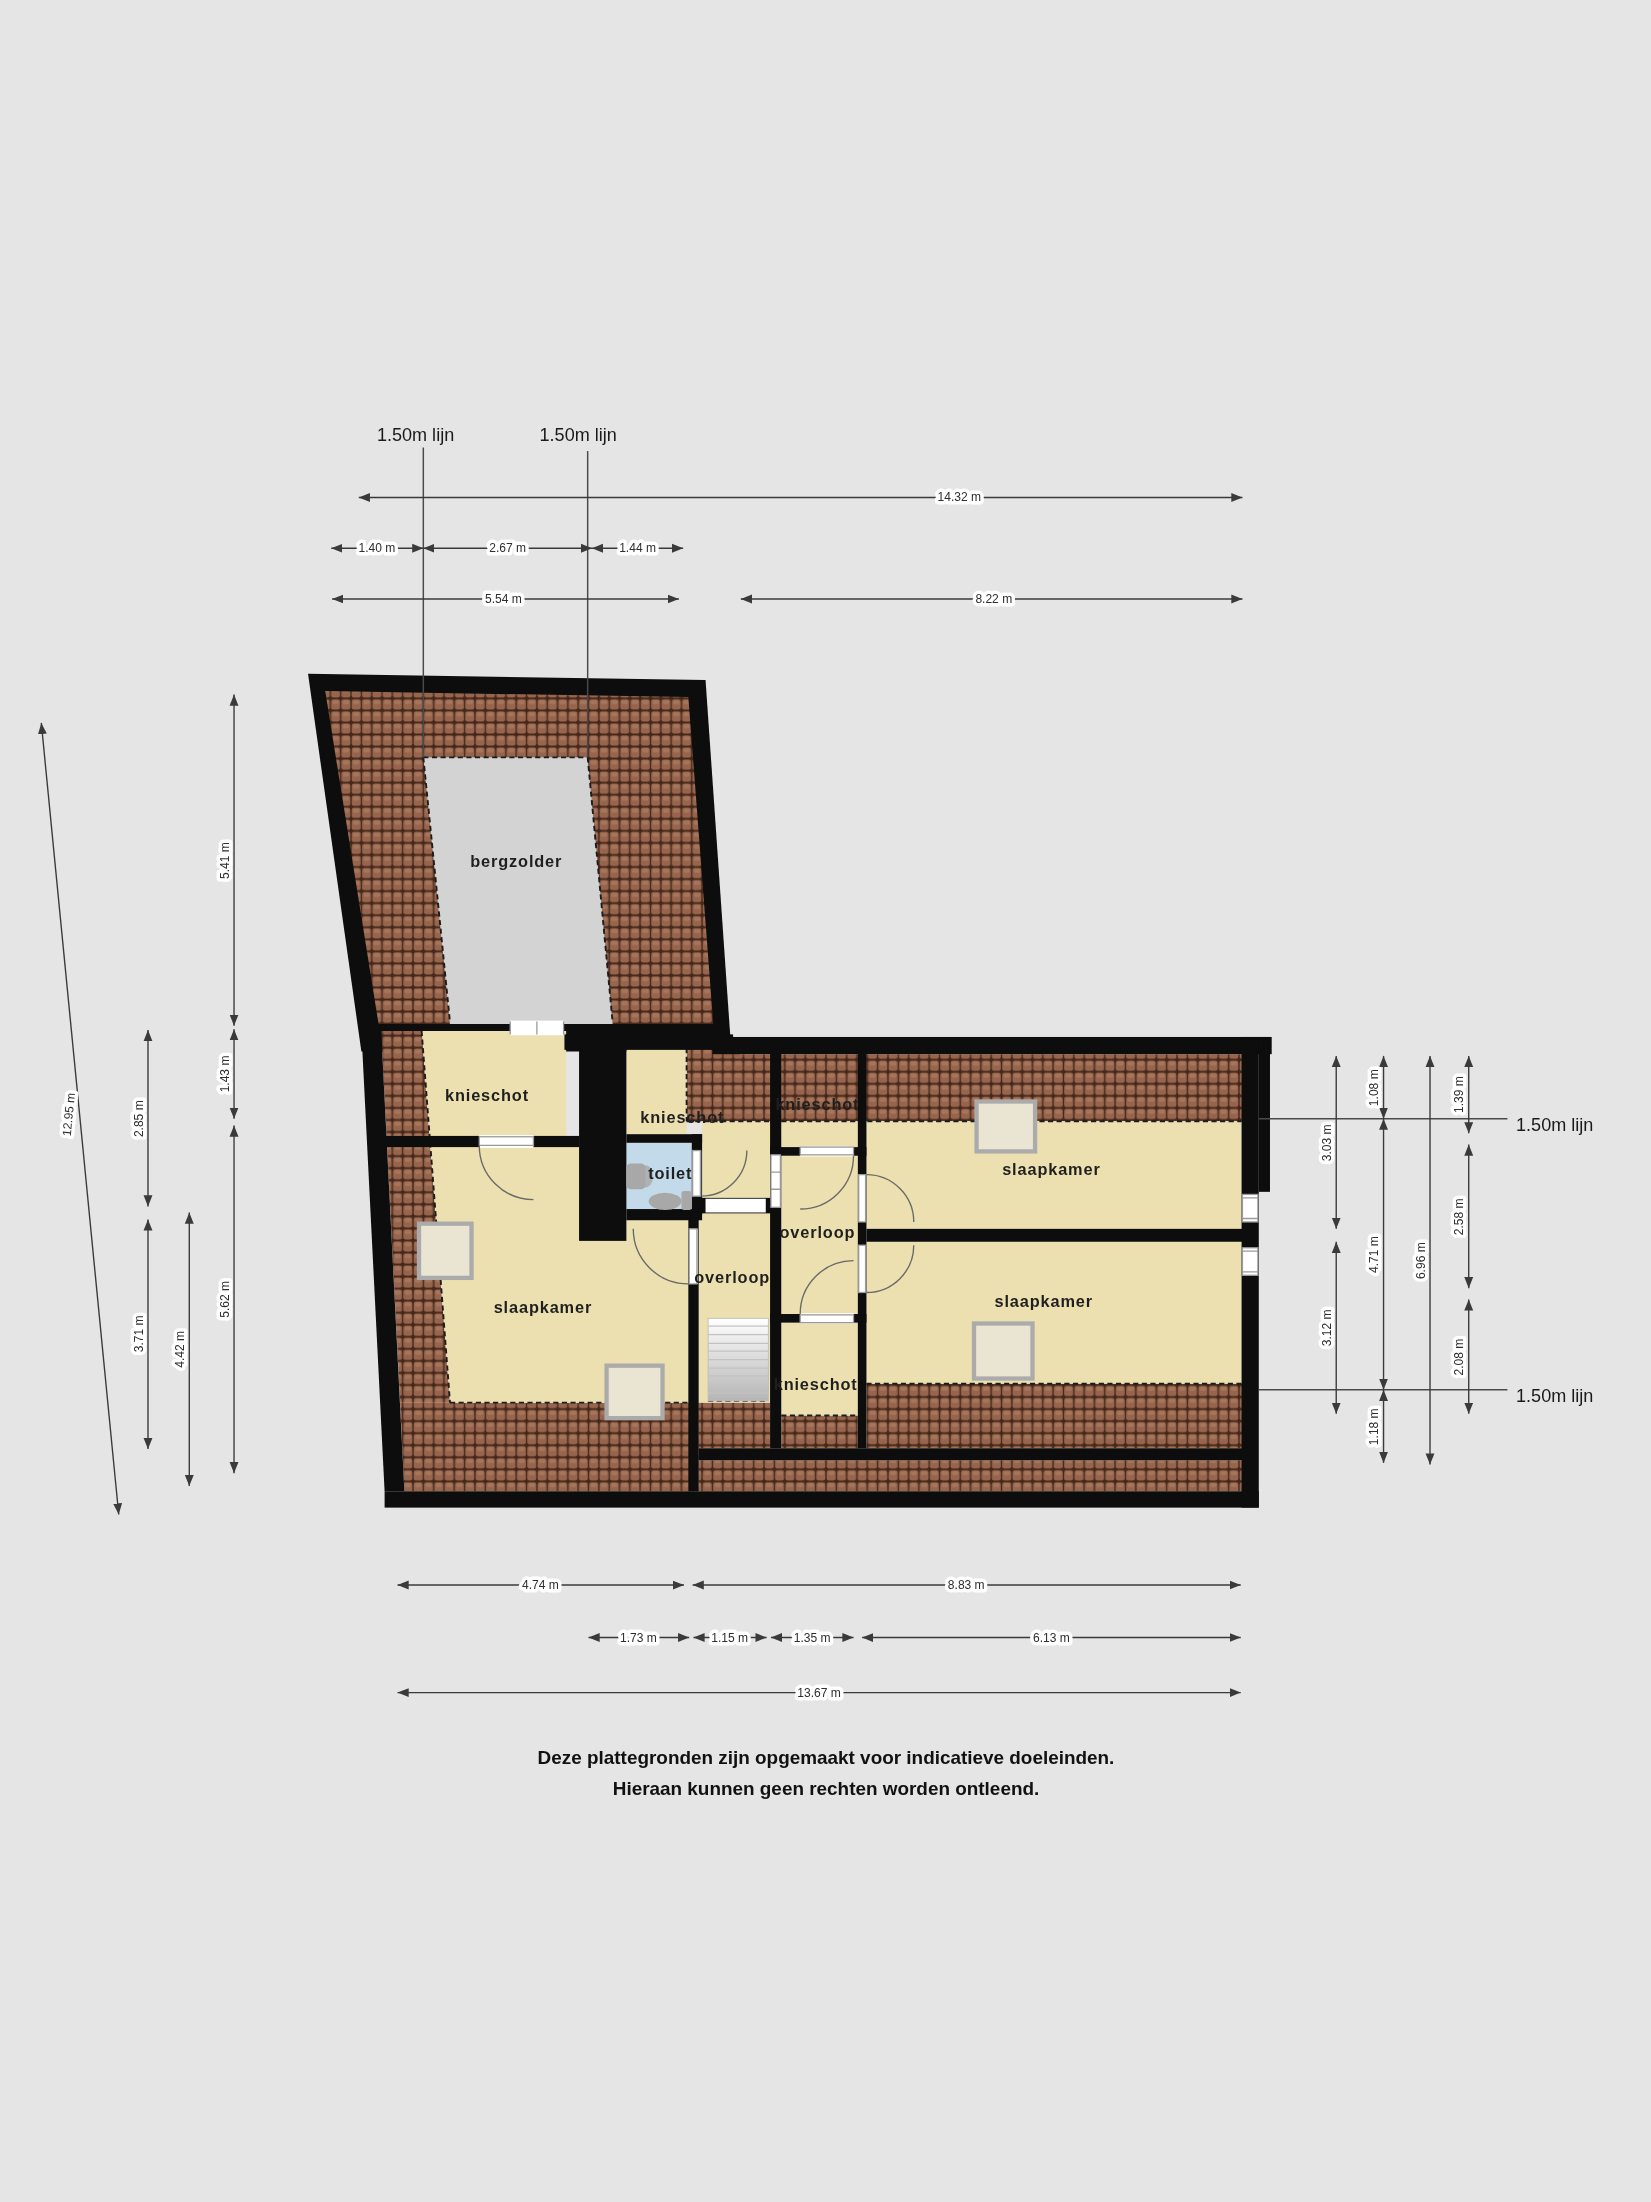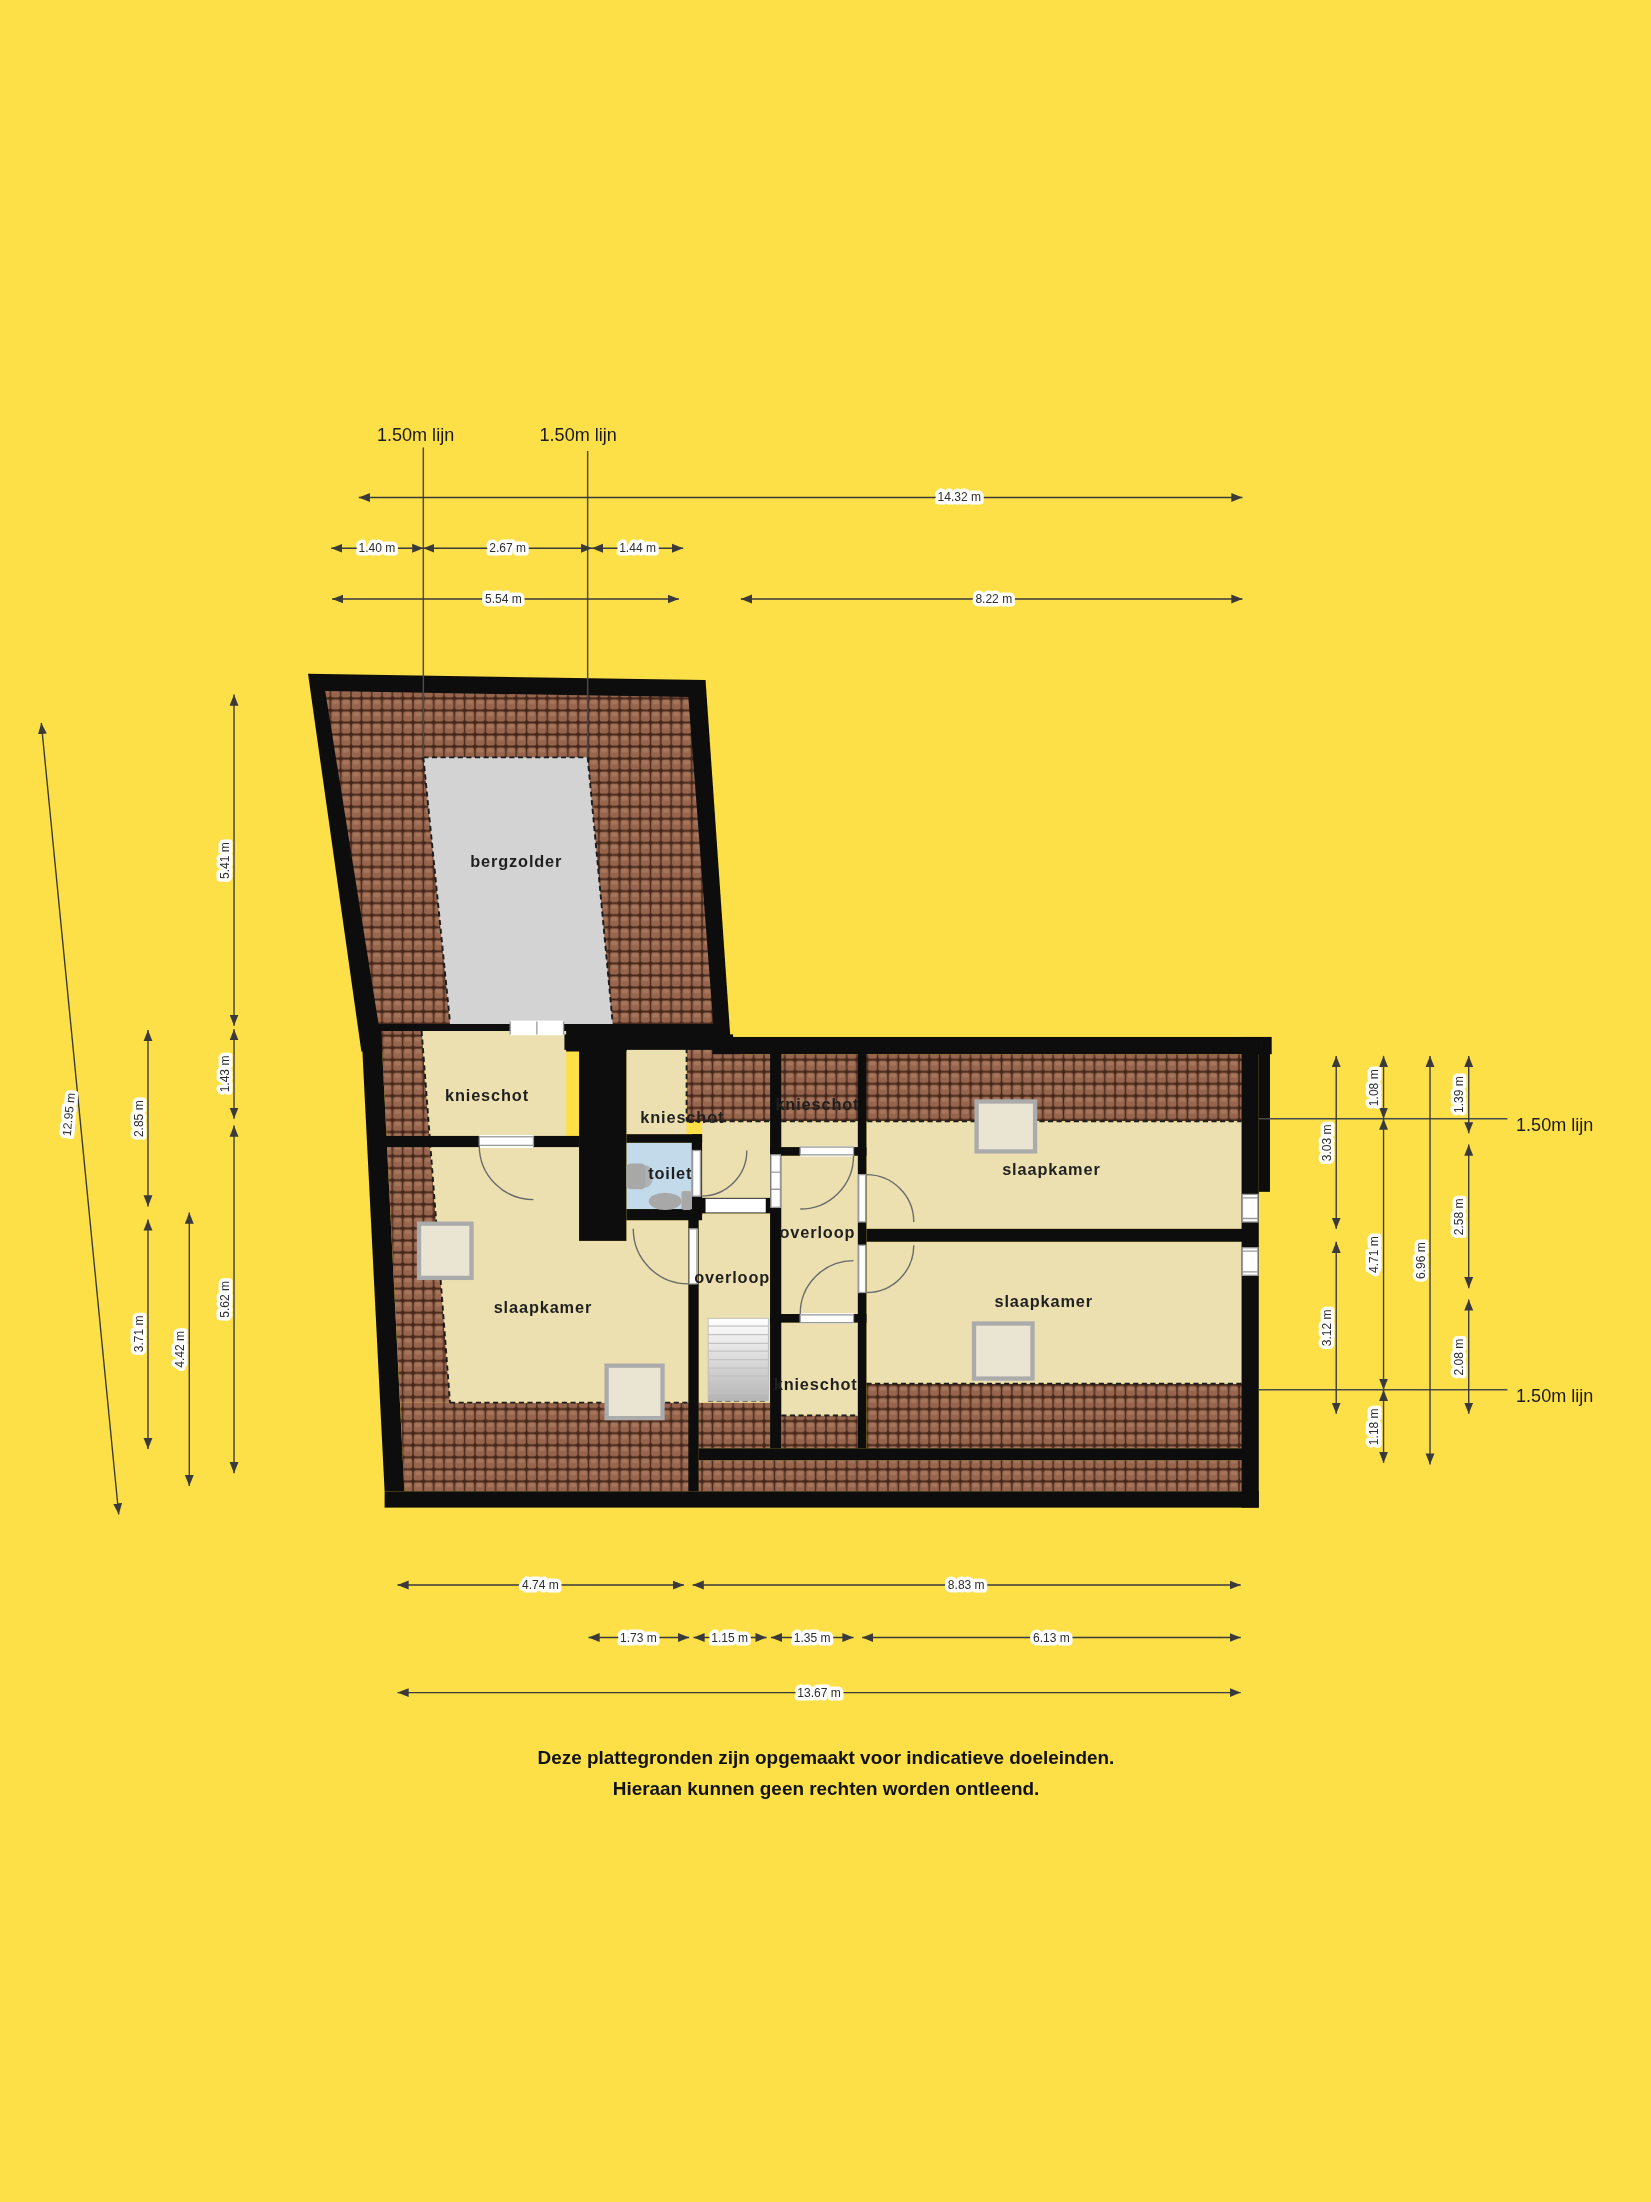--- a/index.html
+++ b/index.html
@@ -1,16 +1,16 @@
 <!DOCTYPE html>
 <html style="--wall: #0d0d0d; --roof_tile: #97654d; --roof_dark: #46281b; --roof_hi: #a5755c; --room: #ece0b0; --attic: #d3d3d3; --toilet: #c2daea; --dim: #3a3a3a;font-size:13.8px"><head>
 <meta charset="utf-8">
 <style>
   html,body{margin:0;padding:0;background:#ffffff;}
-  .canvas{position:relative;width:1652px;height:2203px;background:#fde047;overflow:hidden;
+  .canvas{position:relative;width:1652px;height:2203px;background:#e5e5e5;overflow:hidden;
           font-family:"Liberation Sans", sans-serif;}
   svg{position:absolute;left:0;top:0;}
   .wall{fill:var(--wall);}
   .room{fill:var(--room);}
   .attic{fill:var(--attic);}
   .wc{fill:var(--toilet);}
   .tileDark{fill:var(--roof_dark);}
   .tileBase{fill:var(--roof_tile);}
   .tileHi{fill:var(--roof_hi);}
   .dash{fill:none;stroke:#1c1c1c;stroke-width:2.2;stroke-dasharray:6 4;}

